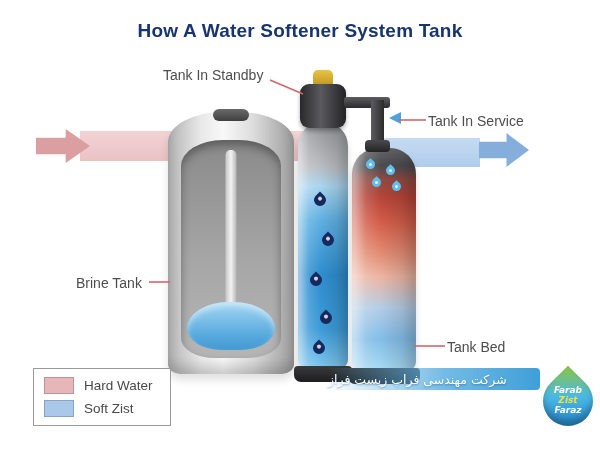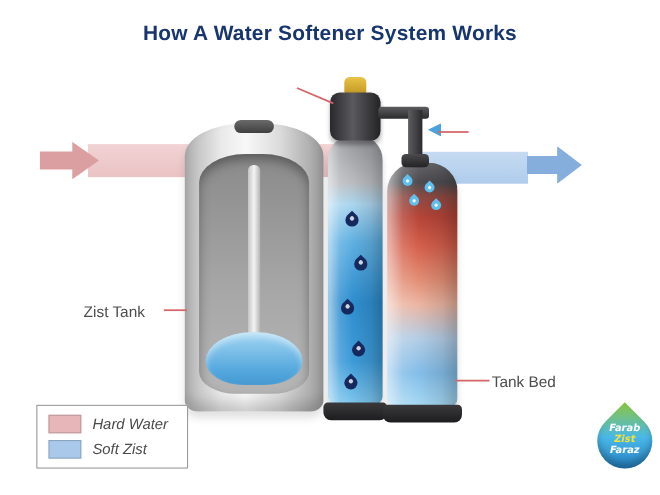--- a/index.html
+++ b/index.html
@@ -75,21 +75,21 @@
   
   .lbl{position:absolute;font-size:14px;color:#4d4d4d;z-index:5;white-space:nowrap;}
   .lbl-standby{left:163px;top:67px;}
   .lbl-service{left:428px;top:113px;}
   .lbl-brine{left:76px;top:275px;}
   .lbl-resin{left:447px;top:339px;}
   .leaders{position:absolute;left:0;top:0;width:600px;height:450px;z-index:5;pointer-events:none;}
   
   .legend{position:absolute;left:33px;top:368px;width:138px;height:58px;z-index:6;
     background:#fff;border:1.5px solid #9b9b9b;box-sizing:border-box;padding:8px 10px;
-    display:flex;flex-direction:column;justify-content:space-between;font-style:italic;}
+    display:flex;flex-direction:column;justify-content:space-between;}
   .legend-row{display:flex;align-items:center;gap:10px;}
   .swatch{width:30px;height:17px;border:1px solid rgba(0,0,0,.18);box-sizing:border-box;}
   .swatch-hard{background:#e7b6b8;}
   .swatch-soft{background:#a9c8ea;}
   .legend-label{font-size:13.5px;color:#4a4a4a;}
   
   .watermark{position:absolute;right:0;bottom:0;width:285px;height:88px;z-index:6;
     font-family:"DejaVu Sans",sans-serif;}
   .wm-band{position:absolute;right:60px;top:6px;width:212px;height:22px;border-radius:4px;
     background:linear-gradient(90deg,rgba(122,190,230,0) 0%,rgba(90,175,225,.85) 55%,#3f9fd8 100%);
@@ -106,21 +106,21 @@
   .wm-drop-text{position:absolute;inset:0;transform:rotate(-45deg);
     display:flex;flex-direction:column;align-items:center;justify-content:center;
     font-size:9px;line-height:1.1;font-style:italic;font-weight:bold;color:#fff;}
   .wm-drop-text .mid{color:#f2e13c;}
 </style>
 </head>
 <body>
 
 <div class="canvas">
 
-  <div class="title">How A Water Softener System Works</div>
+  <div class="title">How A Water Softener System Tank</div>
 
   <div class="hard-band"></div>
   <div class="hard-arrow"></div>
   <div class="soft-band"></div>
   <div class="soft-arrow"></div>
 
   <div class="brine-tank">
     <div class="brine-cap"></div>
     <div class="brine-cutaway">
       <div class="brine-rod"></div>
@@ -152,35 +152,38 @@
   <div class="pipe-fitting"></div>
   <div class="inlet-arrow"></div>
 
   <svg class="leaders" viewBox="0 0 600 450">
     <line x1="270" y1="80" x2="303" y2="94" stroke="#d4666a" stroke-width="1.6"></line>
     <line x1="426" y1="120" x2="398" y2="120" stroke="#d4666a" stroke-width="1.6"></line>
     <line x1="149" y1="282" x2="170" y2="282" stroke="#d4666a" stroke-width="1.6"></line>
     <line x1="445" y1="346" x2="414" y2="346" stroke="#d4666a" stroke-width="1.6"></line>
   </svg>
 
-  <div class="lbl lbl-brine">Zist Tank</div>
+  <div class="lbl lbl-standby">Tank In Standby</div>
+  <div class="lbl lbl-service">Tank In Service</div>
+  <div class="lbl lbl-brine">Brine Tank</div>
   <div class="lbl lbl-resin">Tank Bed</div>
 
   <div class="legend">
     <div class="legend-row">
       <span class="swatch swatch-hard"></span>
       <span class="legend-label">Hard Water</span>
     </div>
     <div class="legend-row">
       <span class="swatch swatch-soft"></span>
       <span class="legend-label">Soft Zist</span>
     </div>
   </div>
 
   <div class="watermark">
+    <div class="wm-band">شرکت مهندسی فراب زیست فراز</div>
     <div class="wm-drop">
       <div class="wm-drop-text">
         <span>Farab</span>
         <span class="mid">Zist</span>
         <span>Faraz</span>
       </div>
     </div>
   </div>
 
 </div>

